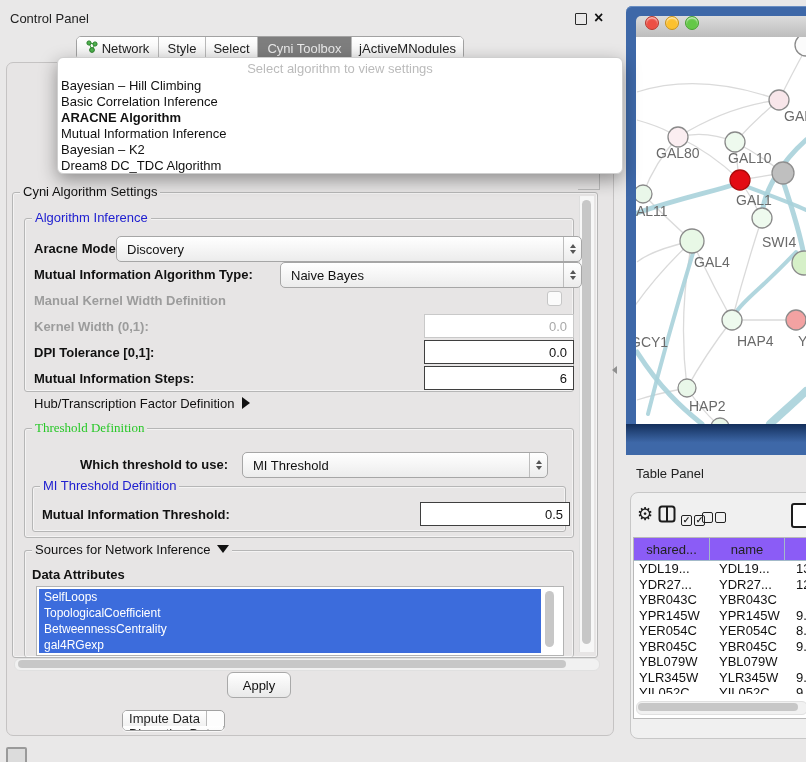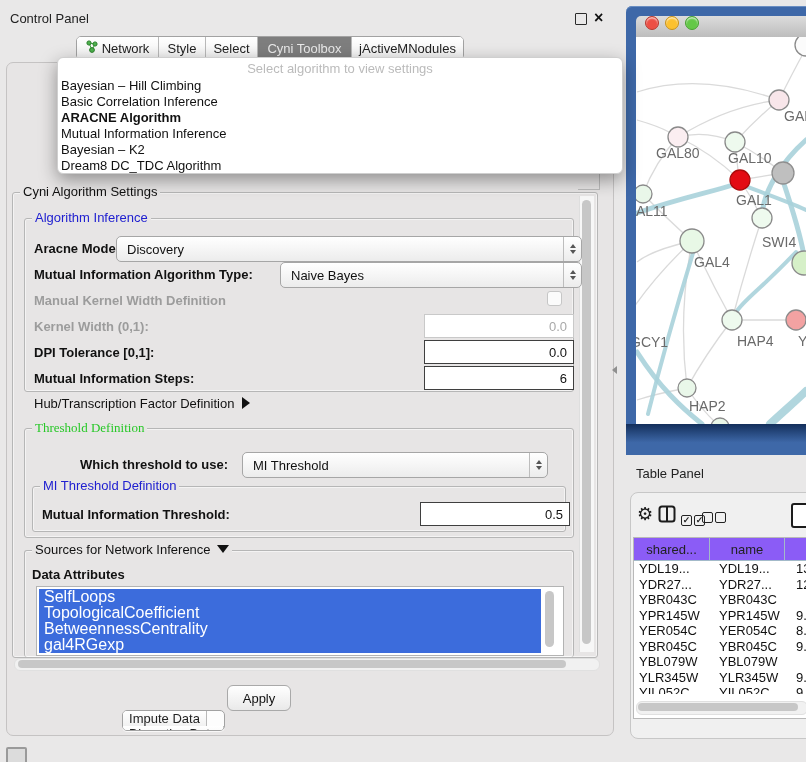--- a/index.html
+++ b/index.html
@@ -35,26 +35,26 @@
   .combo .ctext{flex:1;font-size:13px;color:#111;padding-left:10px;}
   .cstep{width:17px;align-self:stretch;border-left:1px solid #bdbdbd;display:flex;flex-direction:column;
          align-items:center;justify-content:center;gap:2px;}
   .tri-up{width:0;height:0;border-left:3.5px solid transparent;border-right:3.5px solid transparent;border-bottom:4.5px solid #555;}
   .tri-dn{width:0;height:0;border-left:3.5px solid transparent;border-right:3.5px solid transparent;border-top:4.5px solid #555;}
   .field{background:#fff;font-size:13px;text-align:right;padding-right:6px;display:flex;align-items:center;justify-content:flex-end;}
   .field.en{border:1.4px solid #3f3f3f;color:#111;}
   .field.dis{border:1px solid #c9c9c9;color:#a9a9a9;}
   .checkbox{width:13px;height:13px;border:1px solid #c6c6c6;border-radius:3px;background:#fbfbfb;}
   .listbox{background:#fff;border:1px solid #b3b3b3;overflow:hidden;}
-  .attr-item{height:16px;line-height:16px;font-size:16px;color:#fff;padding-left:5px;}
+  .attr-item{height:16px;line-height:16px;font-size:12px;color:#fff;padding-left:5px;}
   .sb-v-track{background:#f7f7f7;border-left:1px solid #dedede;}
   .sb-thumb{background:#c7c7c7;border-radius:5px;}
   .sb-h-track{background:#f1f1f1;border-radius:6px;border:1px solid #e0e0e0;}
   .btn{background:linear-gradient(#ffffff,#e9e9e9);border:1px solid #a9a9a9;border-radius:6px;
-       font-size:13px;color:#111;display:flex;align-items:center;justify-content:center;margin-top:13px;}
+       font-size:13px;color:#111;display:flex;align-items:center;justify-content:center;}
   .arrow-right{display:inline-block;width:0;height:0;border-top:6px solid transparent;border-bottom:6px solid transparent;
                border-left:8px solid #111;margin-left:8px;vertical-align:-1px;}
   .arrow-down{display:inline-block;width:0;height:0;border-left:6px solid transparent;border-right:6px solid transparent;
               border-top:8px solid #111;margin-left:6px;vertical-align:1px;}
   
   .net-frame{background:#3e68a8;border-radius:6px 0 0 6px;box-shadow:inset 0 1px 0 #6a8ec2;}
   .net-titlebar{background:linear-gradient(#dcdcdc,#bdbdbd);border-bottom:1px solid #9a9a9a;border-radius:5px 0 0 0;}
   .tl{width:12px;height:12px;border-radius:50%;box-shadow:inset 0 1.5px 1.5px rgba(255,255,255,.7);}
   .net-canvas{background:#ffffff;overflow:hidden;}
   .net-bottom{background:linear-gradient(#132f5b,#3e68a8 60%);}

